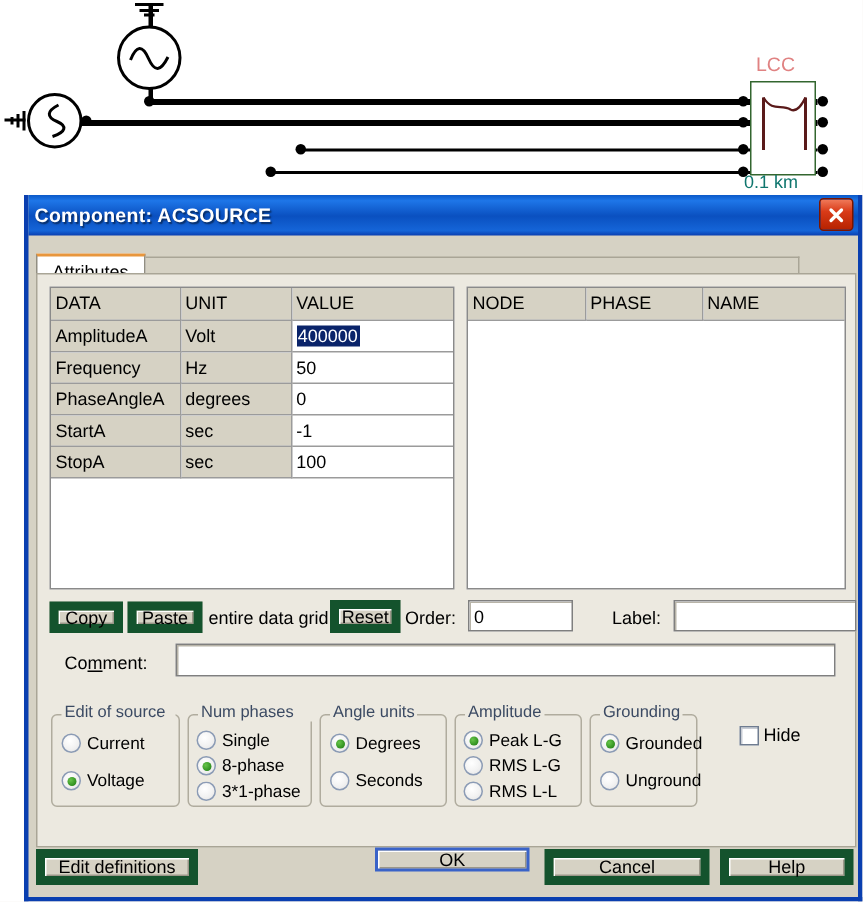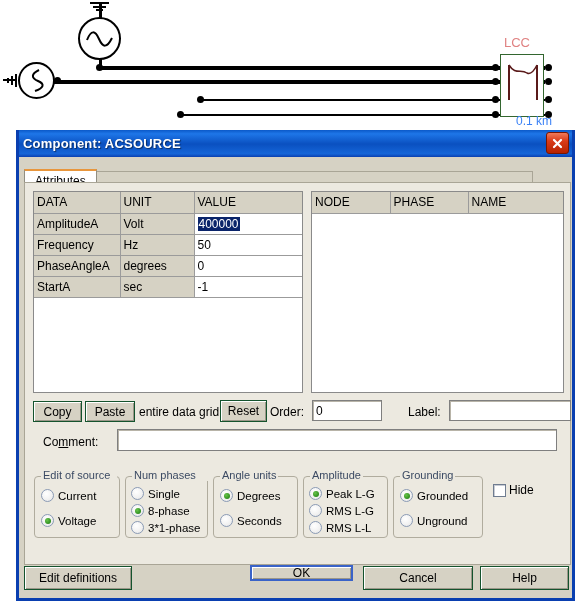--- a/index.html
+++ b/index.html
@@ -24,21 +24,21 @@
     background:#fff; box-sizing:border-box;
   }
 
   .lcc-box {
     position:absolute; border:1px solid #33662f; background:#fff; box-sizing:border-box;
   }
   .lcc-label {
     position:absolute; color:#e08282; font-size:13px; font-family:"Liberation Sans", sans-serif;
   }
   .lcc-len {
-    position:absolute; color:#3b82f6; font-size:12px; font-family:"Liberation Sans", sans-serif;margin-left:20px;
+    position:absolute; color:#0f766e; font-size:12px; font-family:"Liberation Sans", sans-serif;
   }
 
   
   #dialog {
     position:absolute; left:16px; top:130px; width:559px; height:471px;
     background:#d6d2c4;
     border-left:3px solid #0a3fb0;
     border-right:3px solid #0a3fb0;
     border-bottom:3px solid #0a3fb0;
     box-sizing:border-box;
@@ -96,21 +96,21 @@
   }
   td.hdr { background:#d6d2c4; }
   td.lbl { background:#d6d2c4; }
   td.val { background:#fff; }
   .sel {
     background:#0a246a; color:#ffffff; display:inline-block; padding:0 1px;
   }
 
   
   .btn {
-    background:#d6d2c4; border:1px solid #14532d;
+    background:#d6d2c4; border:6px solid #14532d;
     box-shadow: inset 1px 1px 0 #ffffff, inset -1px -1px 0 #9b9789;
     font-size:12px; color:#000; display:flex; align-items:center;
     justify-content:center; cursor:pointer; box-sizing:border-box;
     font-family:"Liberation Sans", sans-serif; padding:0;
   }
   .btn.default { border:2px solid #3a63c8; }
 
   .field {
     background:#fff; border:1px solid #7f7f7f;
     box-shadow: inset 1px 1px 0 #b8b4a8;
@@ -257,20 +257,25 @@
           <tr>
             <td class="lbl">PhaseAngleA</td>
             <td class="lbl">degrees</td>
             <td class="val">0</td>
           </tr>
           <tr>
             <td class="lbl">StartA</td>
             <td class="lbl">sec</td>
             <td class="val">-1</td>
           </tr>
+          <tr>
+            <td class="lbl">StopA</td>
+            <td class="lbl">sec</td>
+            <td class="val">100</td>
+          </tr>
         </tbody>
           </table>
       </div>
 
       <div class="grid" style="left:286px; top:8px; width:253px; height:202px;">
         <table class="g">
           <colgroup>
               <col style="width:78px">
               <col style="width:78px">
               <col style="width:95px">
@@ -358,21 +363,21 @@
         <div class="radio-row" style="left:5px; top:27px;">
           <span class="radio"></span>
           <span>RMS L-G</span>
         </div>
         <div class="radio-row" style="left:5px; top:44px;">
           <span class="radio"></span>
           <span>RMS L-L</span>
         </div>
       </div>
 
-      <div class="gbox" style="left:368px; top:293px; width:90px; height:62px;">
+      <div class="gbox" style="left:368px; top:293px; width:72px; height:62px;">
         <div class="gtitle">Grounding</div>
         <div class="radio-row" style="left:6px; top:12px;">
           <span class="radio on"></span>
           <span>Grounded</span>
         </div>
         <div class="radio-row" style="left:6px; top:37px;">
           <span class="radio"></span>
           <span>Unground</span>
         </div>
       </div>

